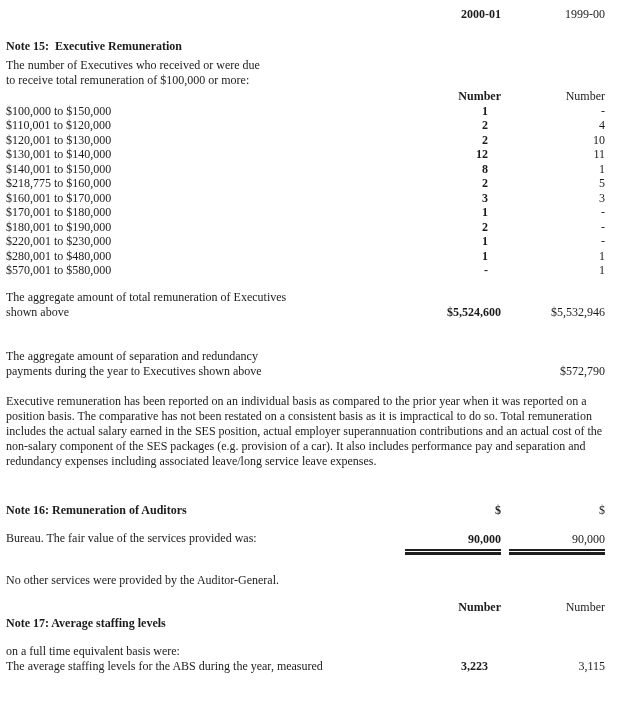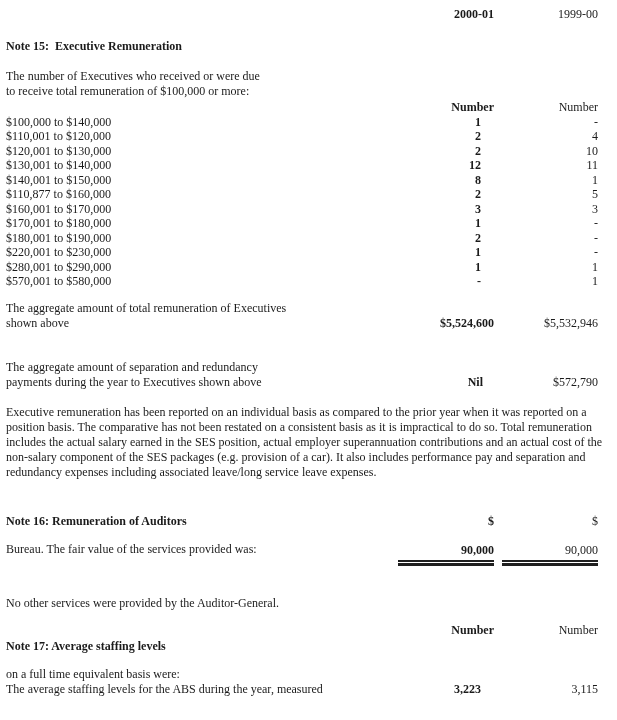--- a/index.html
+++ b/index.html
@@ -6,47 +6,47 @@
   .page{
     position:relative;
     width:617px;height:720px;
     margin:0;
     background:#ffffff;
     color:#1b1b1b;
     font-family:"Liberation Serif","DejaVu Serif",serif;
     font-size:12px;
     line-height:15px;
     box-sizing:border-box;
-    padding:7px 19px 0 6px;
+    padding:7px 12px 0 6px;
     overflow:hidden;
   }
   .row{display:flex;align-items:flex-end;}
   .lbl{flex:1;}
   .c1{width:112px;text-align:right;white-space:nowrap;}
   .c2{width:104px;text-align:right;white-space:nowrap;}
   .b{font-weight:bold;}
   .pre{white-space:pre-wrap;}
   .yearhdr{height:15px;}
   .title{font-weight:bold;}
   .n15{margin-top:17px;height:15px;}
-  .intro{margin-top:15px;}
+  .intro{margin-top:4px;}
   .colhdr{margin-top:1px;height:14.5px;line-height:14.5px;}
   .band{height:14.5px;line-height:14.5px;}
   .band .c1{padding-right:13px;}
   .nil-inset{padding-right:11px;}
   .val-inset{padding-right:13px;}
   .agg{margin-top:12px;}
   .sep{margin-top:29px;justify-content:space-between;}
   .para{margin-top:15px;width:600px;}
   .n16row{margin-top:34px;height:15px;}
   .audit{margin-top:13px;}
   .valcell{margin-bottom:-9px;}
   .rule{width:96px;margin-left:auto;height:6px;box-sizing:border-box;
         border-top:2px solid #1f1f1f;border-bottom:3px solid #1f1f1f;margin-top:2px;}
-  .noother{margin-top:39px;height:15px;}
+  .noother{margin-top:27px;height:15px;}
   .numhdr2{margin-top:12px;height:14.5px;line-height:14.5px;}
   .n17{margin-top:2px;height:15px;}
   .staff{margin-top:13px;}
 </style>
 </head>
 <body>
 
 <div class="page">
 
   <div class="row yearhdr">
@@ -64,21 +64,21 @@
     </div>
   </div>
 
   <div class="row colhdr">
     <div class="lbl"></div>
     <div class="c1 b">Number</div>
     <div class="c2">Number</div>
   </div>
 
   <div class="row band">
-    <div class="lbl">$100,000 to $140,000</div>
+    <div class="lbl">$100,000 to $150,000</div>
     <div class="c1 b">1</div>
     <div class="c2">-</div>
   </div>
   <div class="row band">
     <div class="lbl">$110,001 to $120,000</div>
     <div class="c1 b">2</div>
     <div class="c2">4</div>
   </div>
   <div class="row band">
     <div class="lbl">$120,001 to $130,000</div>
@@ -89,21 +89,21 @@
     <div class="lbl">$130,001 to $140,000</div>
     <div class="c1 b">12</div>
     <div class="c2">11</div>
   </div>
   <div class="row band">
     <div class="lbl">$140,001 to $150,000</div>
     <div class="c1 b">8</div>
     <div class="c2">1</div>
   </div>
   <div class="row band">
-    <div class="lbl">$110,877 to $160,000</div>
+    <div class="lbl">$218,775 to $160,000</div>
     <div class="c1 b">2</div>
     <div class="c2">5</div>
   </div>
   <div class="row band">
     <div class="lbl">$160,001 to $170,000</div>
     <div class="c1 b">3</div>
     <div class="c2">3</div>
   </div>
   <div class="row band">
     <div class="lbl">$170,001 to $180,000</div>
@@ -114,21 +114,21 @@
     <div class="lbl">$180,001 to $190,000</div>
     <div class="c1 b">2</div>
     <div class="c2">-</div>
   </div>
   <div class="row band">
     <div class="lbl">$220,001 to $230,000</div>
     <div class="c1 b">1</div>
     <div class="c2">-</div>
   </div>
   <div class="row band">
-    <div class="lbl">$280,001 to $290,000</div>
+    <div class="lbl">$280,001 to $480,000</div>
     <div class="c1 b">1</div>
     <div class="c2">1</div>
   </div>
   <div class="row band">
     <div class="lbl">$570,001 to $580,000</div>
     <div class="c1 b">-</div>
     <div class="c2">1</div>
   </div>
 
   <div class="row agg">
@@ -138,21 +138,20 @@
     </div>
     <div class="c1 b">$5,524,600</div>
     <div class="c2">$5,532,946</div>
   </div>
 
   <div class="row sep">
     <div class="lbl">
       <div>The aggregate amount of separation and redundancy</div>
       <div>payments during the year to Executives shown above</div>
     </div>
-    <div class="c1 b nil-inset">Nil</div>
     <div class="c2">$572,790</div>
   </div>
 
   <div class="para">Executive remuneration has been reported on an individual basis as compared to the prior year when it was reported on a position basis. The comparative has not been restated on a consistent basis as it is impractical to do so. Total remuneration includes the actual salary earned in the SES position, actual employer superannuation contributions and an actual cost of the non-salary component of the SES packages (e.g. provision of a car). It also includes performance pay and separation and redundancy expenses including associated leave/long service leave expenses.</div>
 
   <div class="row n16row">
     <div class="lbl title">Note 16: Remuneration of Auditors</div>
     <div class="c1 b">$</div>
     <div class="c2">$</div>
   </div>

